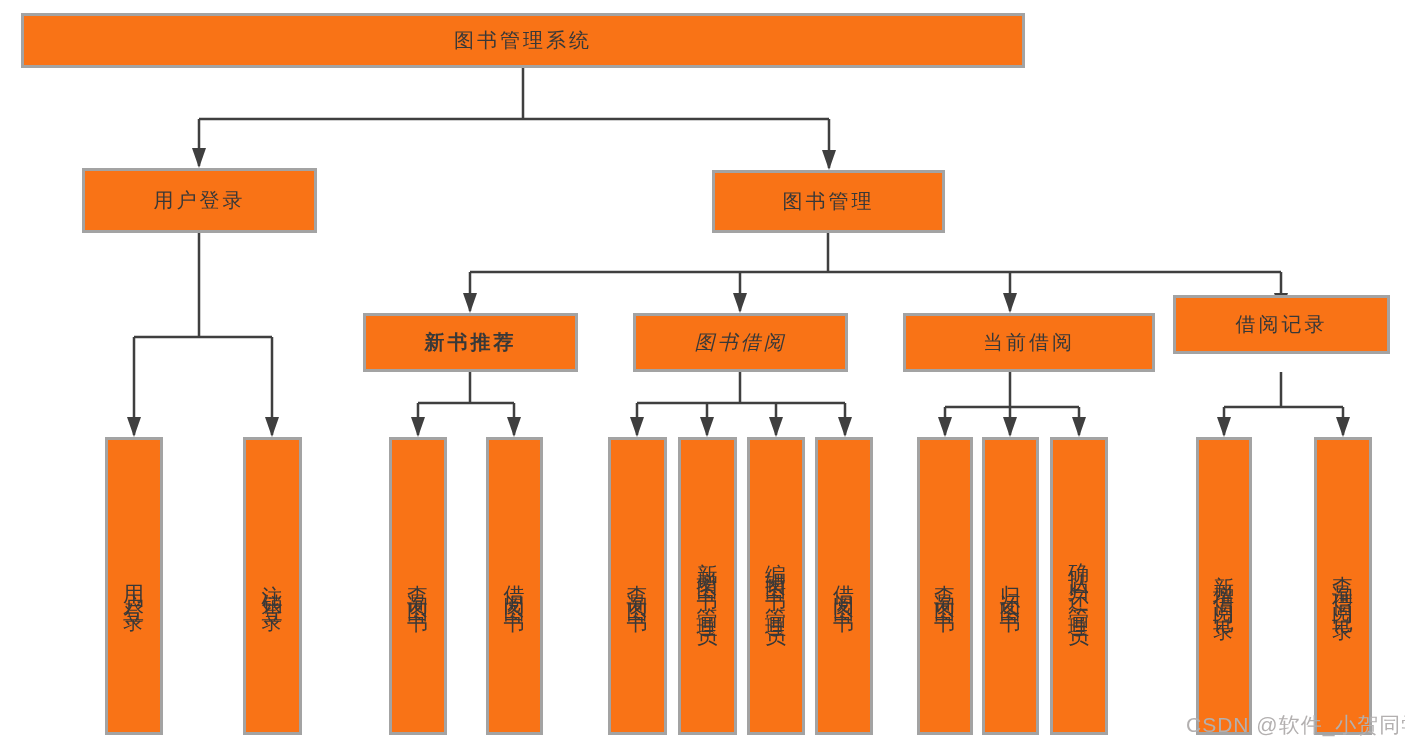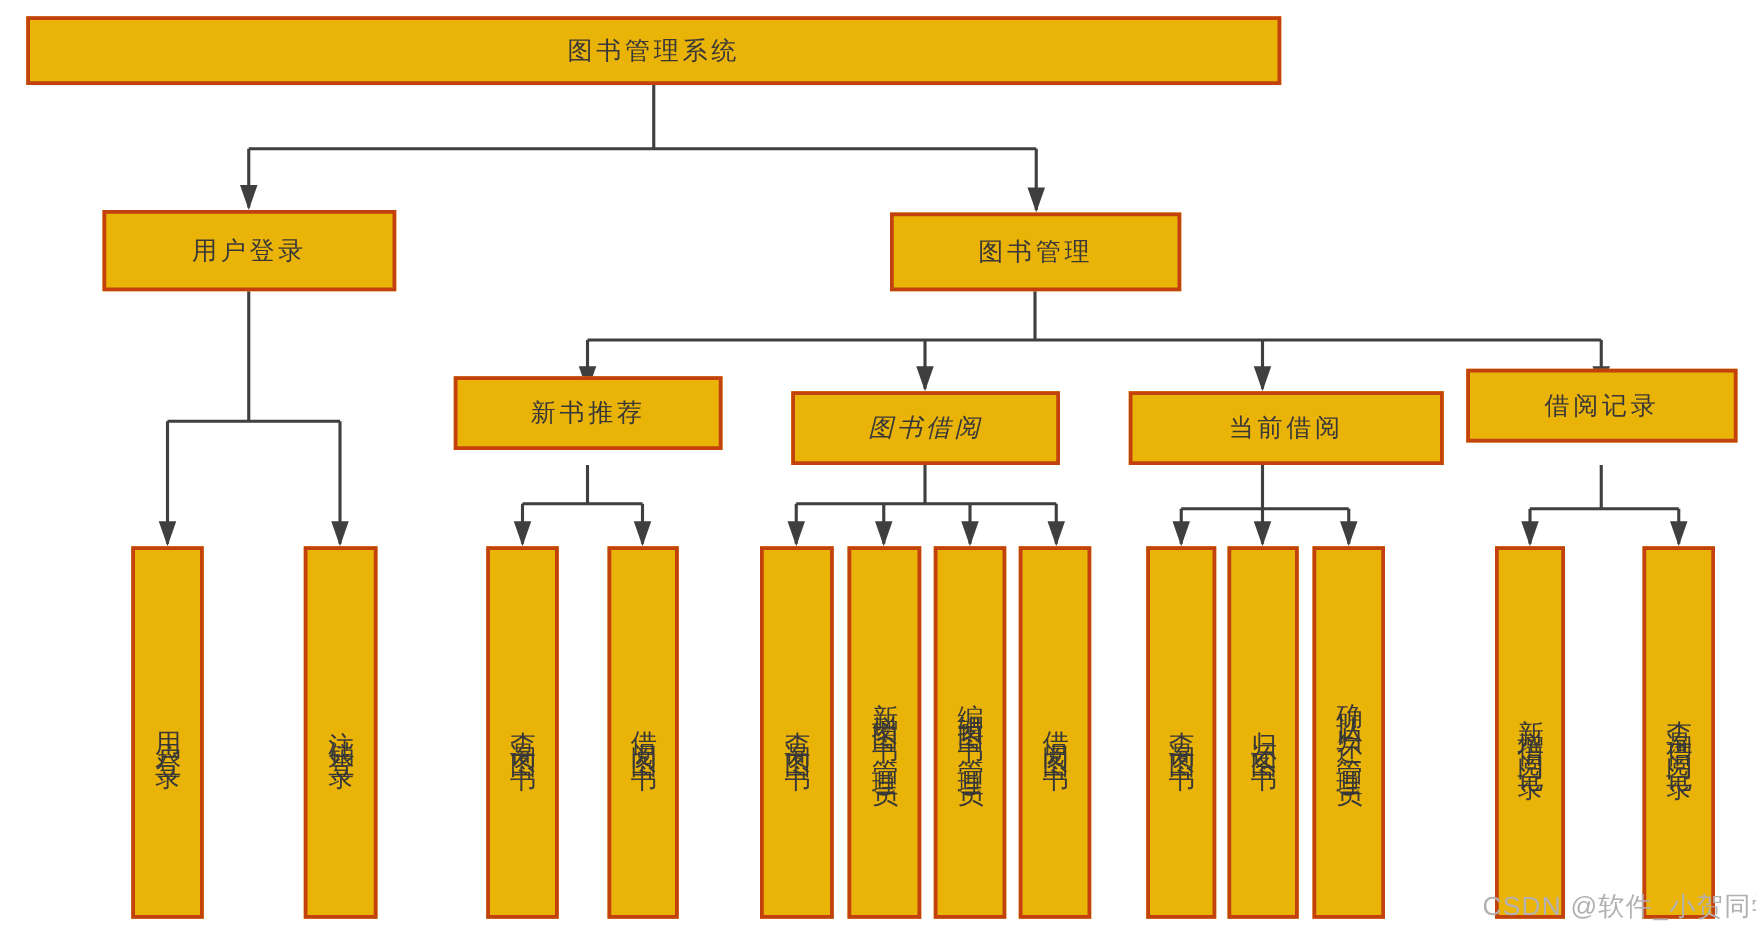--- a/index.html
+++ b/index.html
@@ -4,21 +4,21 @@
 <style>
   html,body{margin:0;padding:0;background:#ffffff;}
   body{
     width:1405px;height:747px;position:relative;overflow:hidden;
     font-family:"Liberation Sans","DejaVu Sans",sans-serif;
   }
   .stage{position:absolute;left:0;top:0;width:1405px;height:747px;}
   svg.connectors{position:absolute;left:0;top:0;z-index:1;}
   .box{
     position:absolute;box-sizing:border-box;z-index:2;
-    border:3px solid #c2410c;background:#eab308;color:#383838;
+    border:3px solid #a3a3a3;background:#f97316;color:#383838;
     display:flex;align-items:center;justify-content:center;
   }
   .hbox{font-size:20px;letter-spacing:3px;white-space:nowrap;}
   .vbox{
     writing-mode:vertical-rl;text-orientation:mixed;
     font-size:21px;letter-spacing:9px;line-height:1.0;
   }
   .watermark{
     position:absolute;left:1186px;top:711px;z-index:5;
     font-size:21px;letter-spacing:1px;color:#b3b0b0;white-space:nowrap;
@@ -61,21 +61,21 @@
     <use href="#ah" transform="translate(1079,437)"></use>
     <use href="#ah" transform="translate(1224,437)"></use>
     <use href="#ah" transform="translate(1343,437)"></use>
   </svg>
 
   <div class="box hbox" style="left:21px;top:13px;width:1004px;height:55px;">图书管理系统</div>
 
   <div class="box hbox" style="left:82px;top:168px;width:235px;height:65px;">用户登录</div>
   <div class="box hbox" style="left:712px;top:170px;width:233px;height:63px;">图书管理</div>
 
-  <div class="box hbox" style="left:363px;top:301px;width:215px;height:59px;">新书推荐</div>
+  <div class="box hbox" style="left:363px;top:313px;width:215px;height:59px;font-weight:bold;">新书推荐</div>
   <div class="box hbox" style="left:633px;top:313px;width:215px;height:59px;font-style:italic;">图书借阅</div>
   <div class="box hbox" style="left:903px;top:313px;width:252px;height:59px;">当前借阅</div>
   <div class="box hbox" style="left:1173px;top:295px;width:217px;height:59px;">借阅记录</div>
 
   <div class="box vbox" style="left:105px;top:437px;width:58px;height:298px;">用户登录</div>
   <div class="box vbox" style="left:243px;top:437px;width:59px;height:298px;">注销登录</div>
 
   <div class="box vbox" style="left:389px;top:437px;width:58px;height:298px;">查询图书</div>
   <div class="box vbox" style="left:486px;top:437px;width:57px;height:298px;">借阅图书</div>
 

